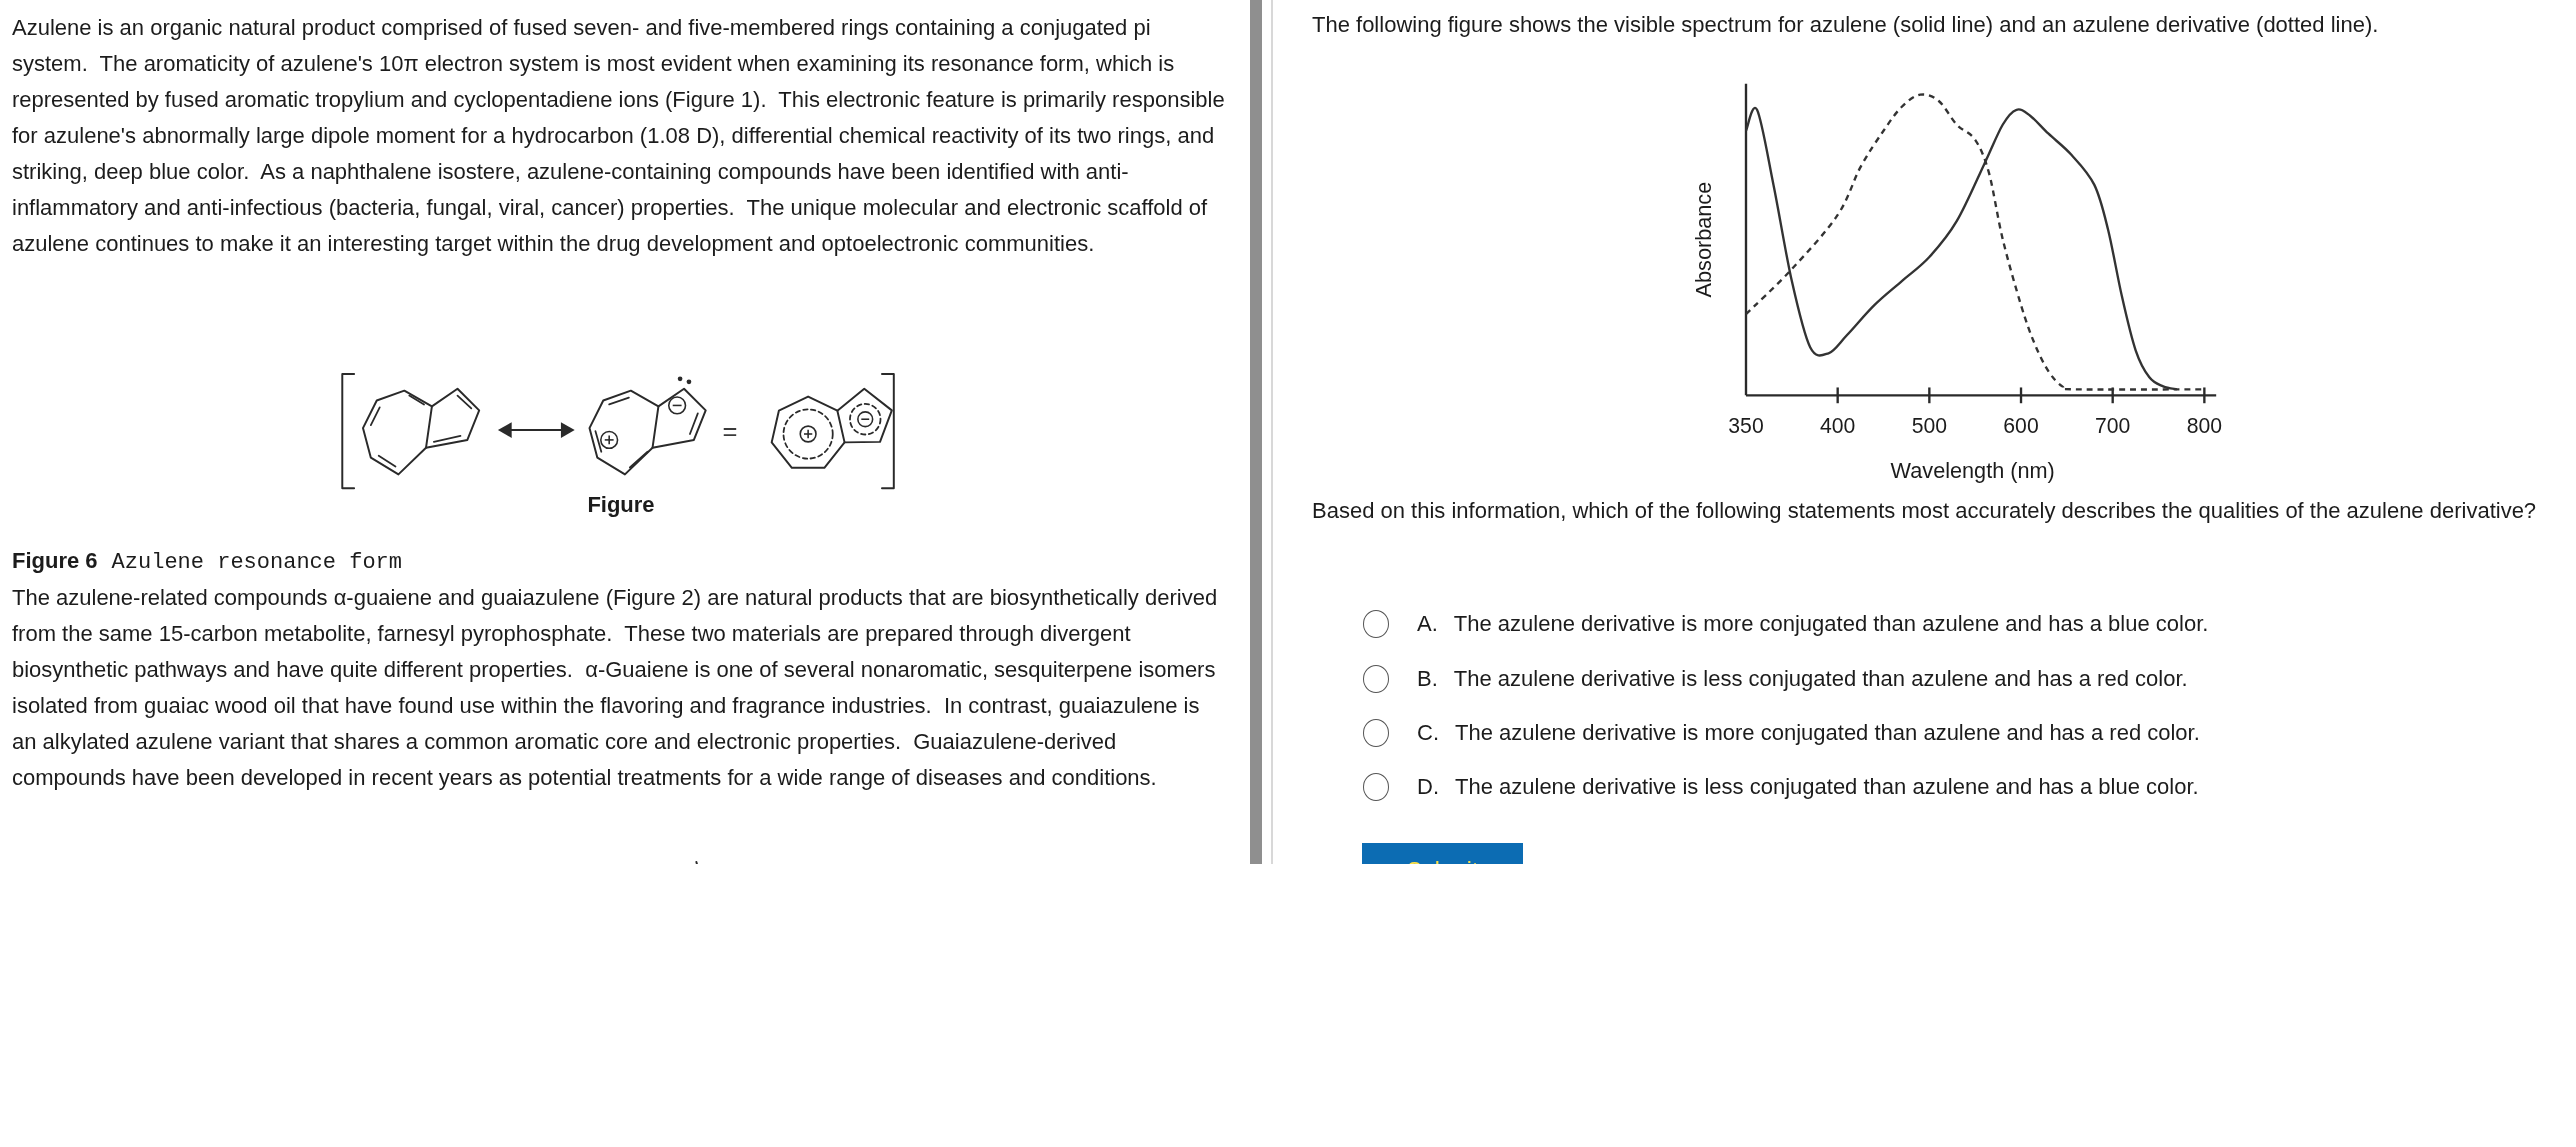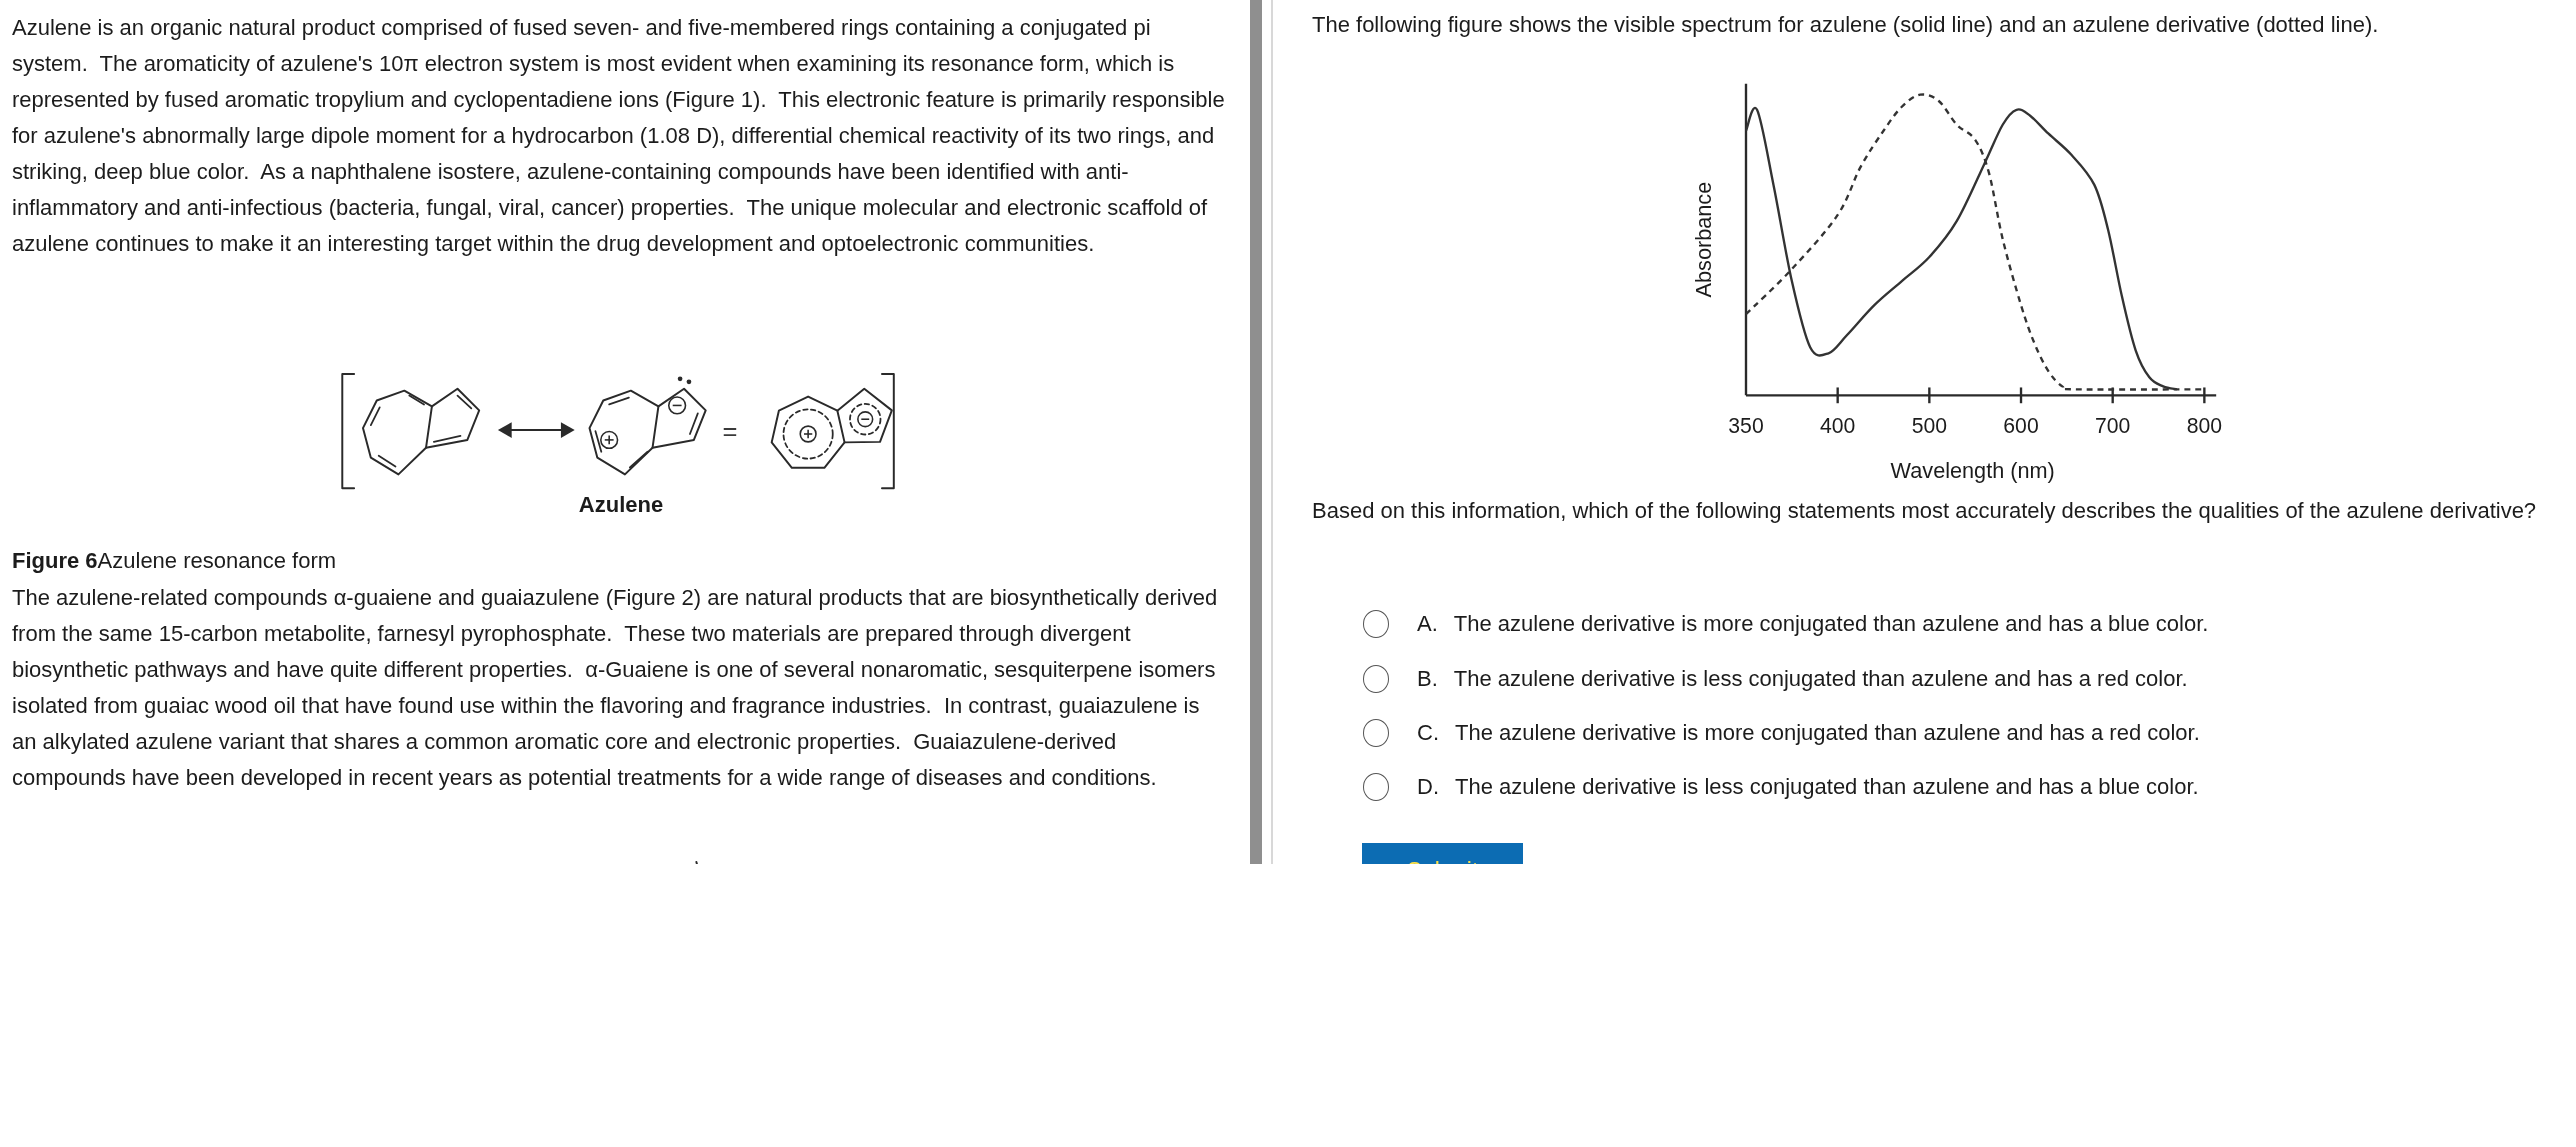--- a/index.html
+++ b/index.html
@@ -1,21 +1,21 @@
 <!DOCTYPE html>
 <html><head>
 <meta charset="utf-8">
 <style>
   html,body{margin:0;padding:0;background:#ffffff;}
   #stage{position:relative;width:2576px;height:864px;background:#ffffff;overflow:hidden;
          font-family:"Liberation Sans", sans-serif;color:#1c1c1c;}
   .para{position:absolute;font-size:22px;line-height:36px;white-space:pre-wrap;color:#1c1c1c;}
   .caption{position:absolute;font-size:22px;line-height:28px;color:#1c1c1c;}
   .caption .cap-label{font-weight:bold;}
-  .caption .cap-text{}
+  .caption .cap-text{margin-left:14px;font-family:Liberation Mono, monospace;}
   .mol-label{position:absolute;font-size:22px;font-weight:bold;text-align:center;color:#1c1c1c;}
   .mol-label .greek{font-style:italic;}
   #scrollbar-track{position:absolute;left:1246px;top:0;width:20px;height:1148px;background:#ffffff;}
   #scrollbar-thumb{position:absolute;left:1250px;top:0;width:12px;height:1142px;background:#8f8f8f;
                    border-radius:0 0 6px 6px;}
   #panel-divider{position:absolute;left:1271px;top:0;width:2px;height:1148px;background:#d8d8d8;}
   #intro-text{position:absolute;left:1312px;top:8px;width:1252px;font-size:22px;line-height:34px;}
   #question-text{position:absolute;left:1312px;top:493px;width:1233px;font-size:22px;line-height:36px;}
   .option-row{position:absolute;left:1363px;display:flex;align-items:center;height:32px;cursor:default;}
   .radio{width:26px;height:28px;border:1.6px solid #555;border-radius:50%;background:#fff;box-sizing:border-box;flex:0 0 auto;}
@@ -98,21 +98,21 @@
         </g>
         <path class="bond" d="M74.7 34.3 L102 12 L130 34 L118 66 L82 66.5"></path>
         <circle class="bondthin" cx="103" cy="43" r="15.5" stroke-dasharray="4.5 3.5" fill="none"></circle>
         <g>
           <circle class="charge" cx="103" cy="43" r="7.5"></circle>
           <line class="charge" x1="99" y1="43" x2="107" y2="43"></line>
         </g>
       </g>
     </svg>
 
-    <div class="mol-label" style="left:330px;top:492px;width:582px;">Azulene</div>
+    <div class="mol-label" style="left:330px;top:492px;width:582px;">Figure</div>
 
     <div class="caption" style="left:12px;top:547px;">
       <span class="cap-label">Figure 6</span><span class="cap-text">Azulene resonance form</span>
     </div>
 
     <div class="para" style="left:12px;top:580px;width:1215px;">The azulene-related compounds α-guaiene and guaiazulene (Figure 2) are natural products that are biosynthetically derived from the same 15-carbon metabolite, farnesyl pyrophosphate.  These two materials are prepared through divergent biosynthetic pathways and have quite different properties.  α-Guaiene is one of several nonaromatic, sesquiterpene isomers isolated from guaiac wood oil that have found use within the flavoring and fragrance industries.  In contrast, guaiazulene is an alkylated azulene variant that shares a common aromatic core and electronic properties.  Guaiazulene-derived compounds have been developed in recent years as potential treatments for a wide range of diseases and conditions.</div>
 
     <svg style="left:390px;top:860px;" width="473" height="189" viewBox="0 0 480 192">
 
       <g>

